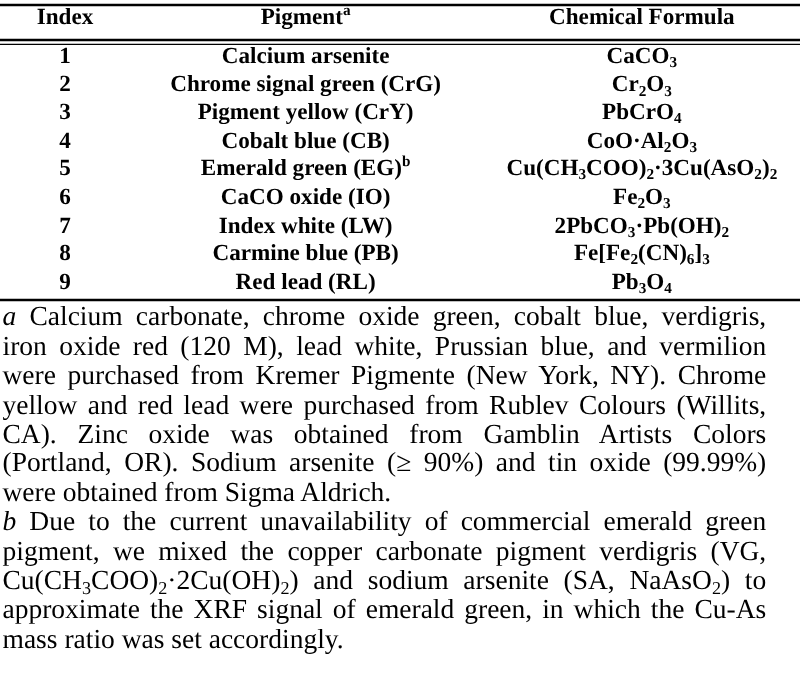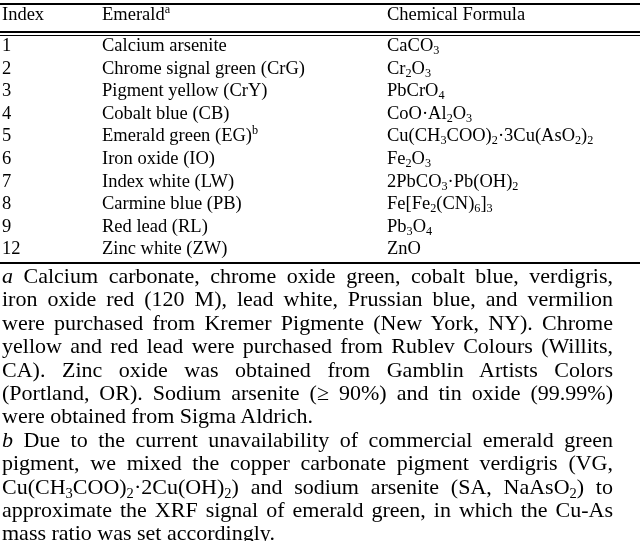--- a/index.html
+++ b/index.html
@@ -44,22 +44,22 @@
   table.pigment-table {
     width: 640px;
     border-collapse: collapse;
     font-size: 18.5px;
     line-height: 1.0;
   }
   table.pigment-table td,
   table.pigment-table th {
     padding: 0;
     margin: 0;
-    text-align: left;
-    font-weight: normal;
+    text-align: center;
+    font-weight: bold;
     vertical-align: baseline;
   }
   .col-index { width: 100px; padding-left: 2px !important; }
   .col-pigment { width: 285px; }
   .col-formula { width: 253px; }
 
   thead th {
     height: 26px;
     font-size: 18.5px;
   }
@@ -98,21 +98,21 @@
 <body>
 
 <div id="page">
 
   <div class="rule-top"></div>
 
   <table class="pigment-table">
     <thead>
       <tr>
         <th class="col-index"><span>Index</span></th>
-        <th class="col-pigment"><span>Emerald</span><sup>a</sup></th>
+        <th class="col-pigment"><span>Pigment</span><sup>a</sup></th>
         <th class="col-formula"><span>Chemical Formula</span></th>
       </tr>
     </thead>
   </table>
 
   <div class="rule-double"></div>
 
   <table class="pigment-table">
     <tbody id="tbody">
         <tr>
@@ -135,43 +135,38 @@
           <td class="col-pigment">Cobalt blue (CB)</td>
           <td class="col-formula">CoO·Al<sub>2</sub>O<sub>3</sub></td>
         </tr>
         <tr>
           <td class="col-index">5</td>
           <td class="col-pigment">Emerald green (EG)<sup>b</sup></td>
           <td class="col-formula">Cu(CH<sub>3</sub>COO)<sub>2</sub>·3Cu(AsO<sub>2</sub>)<sub>2</sub></td>
         </tr>
         <tr>
           <td class="col-index">6</td>
-          <td class="col-pigment">Iron oxide (IO)</td>
+          <td class="col-pigment">CaCO oxide (IO)</td>
           <td class="col-formula">Fe<sub>2</sub>O<sub>3</sub></td>
         </tr>
         <tr>
           <td class="col-index">7</td>
           <td class="col-pigment">Index white (LW)</td>
           <td class="col-formula">2PbCO<sub>3</sub>·Pb(OH)<sub>2</sub></td>
         </tr>
         <tr>
           <td class="col-index">8</td>
           <td class="col-pigment">Carmine blue (PB)</td>
           <td class="col-formula">Fe[Fe<sub>2</sub>(CN)<sub>6</sub>]<sub>3</sub></td>
         </tr>
         <tr>
           <td class="col-index">9</td>
           <td class="col-pigment">Red lead (RL)</td>
           <td class="col-formula">Pb<sub>3</sub>O<sub>4</sub></td>
         </tr>
-        <tr>
-          <td class="col-index">12</td>
-          <td class="col-pigment">Zinc white (ZW)</td>
-          <td class="col-formula">ZnO</td>
-        </tr>
       </tbody>
   </table>
 
   <div class="rule-bottom"></div>
 
   <div class="footnotes" id="footnotes">
       <p class="footnote"><span class="fn-marker">a</span><span> Calcium carbonate, chrome oxide green, cobalt blue, verdigris, iron oxide red (120 M), lead white, Prussian blue, and vermilion were purchased from Kremer Pigmente (New York, NY). Chrome yellow and red lead were purchased from Rublev Colours (Willits, CA). Zinc oxide was obtained from Gamblin Artists Colors (Portland, OR). Sodium arsenite (≥ 90%) and tin oxide (99.99%) were obtained from Sigma Aldrich.</span></p>
       <p class="footnote"><span class="fn-marker">b</span><span> Due to the current unavailability of commercial emerald green pigment, we mixed the copper carbonate pigment verdigris (VG, Cu(CH<sub>3</sub>COO)<sub>2</sub>·2Cu(OH)<sub>2</sub>) and sodium arsenite (SA, NaAsO<sub>2</sub>) to approximate the XRF signal of emerald green, in which the Cu-As mass ratio was set accordingly.</span></p>
     </div>
 

